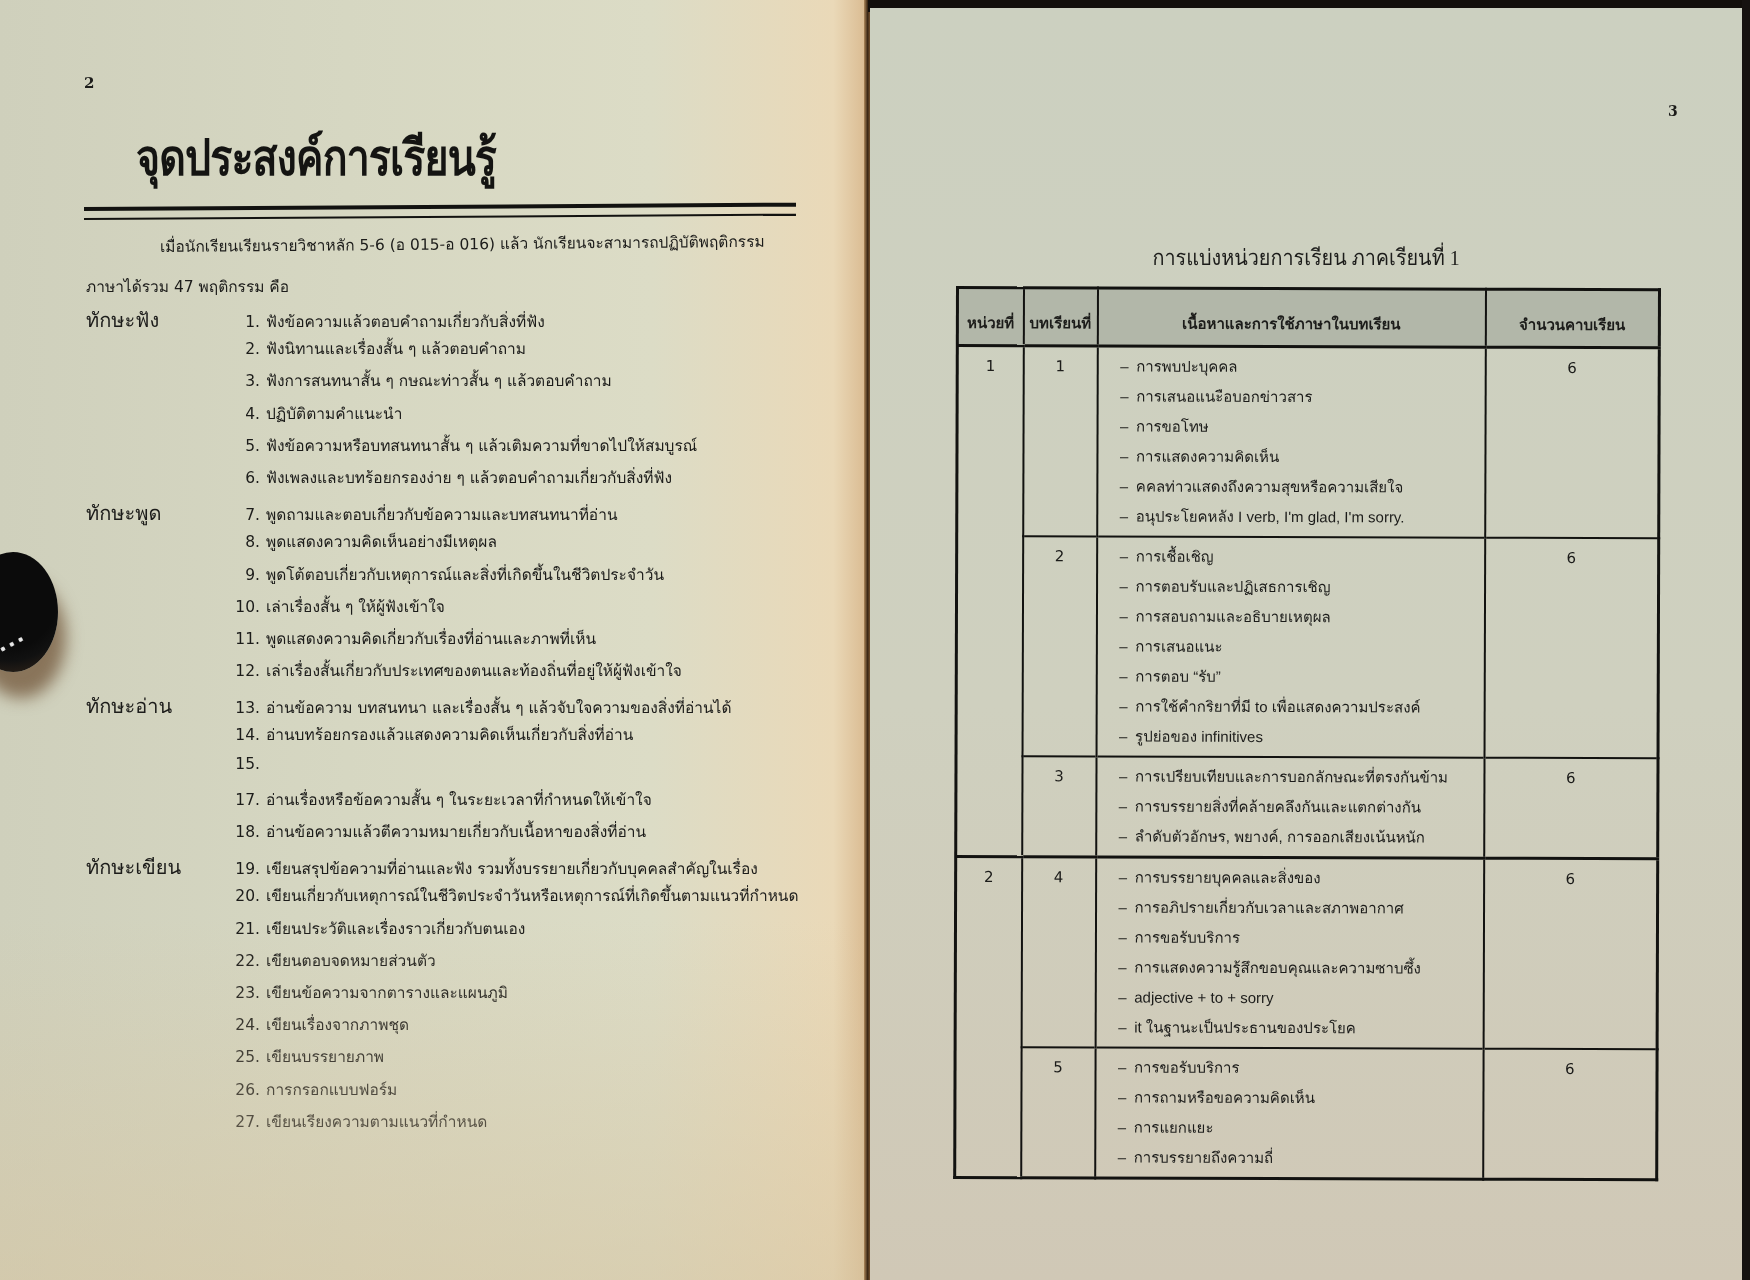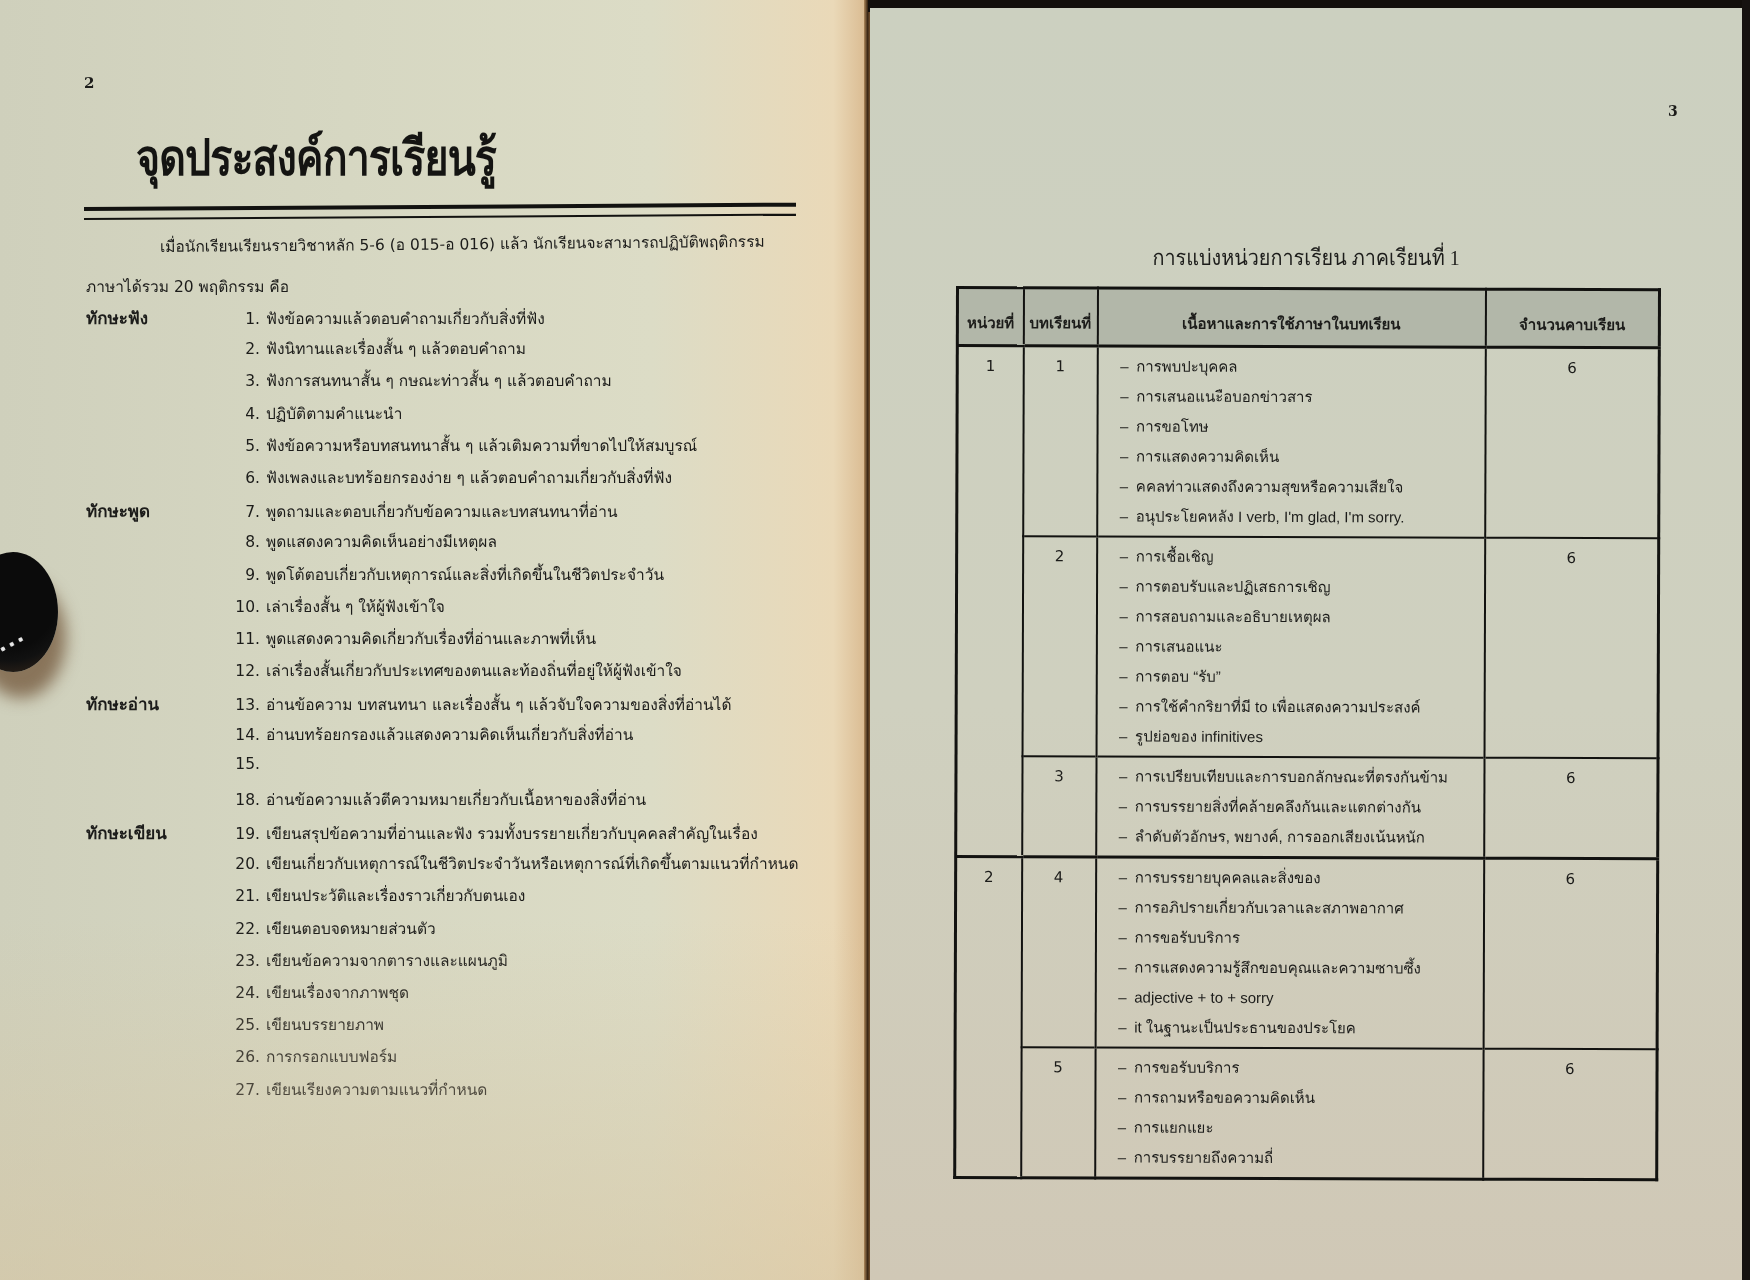--- a/index.html
+++ b/index.html
@@ -50,21 +50,21 @@
       white-space: nowrap;
     }
     .objectives {
       position: absolute; left: 86px; top: 304px; width: 720px;
     }
     .obj-row {
       display: flex; align-items: baseline; height: 32.2px;
       font-size: 15.5px; white-space: nowrap;
     }
     .obj-skill {
-      width: 88px; font-weight: bold; font-size: 17px;
+      width: 88px; font-weight: normal; font-size: 20px;
     }
     .obj-num { width: 92px; text-align: right; padding-right: 6px; }
     .obj-text { }
     .binder-clip {
       position: absolute; left: -32px; top: 552px; width: 90px; height: 120px;
       border-radius: 50%; background: radial-gradient(circle at 45% 40%, #0b0b0b 55%, #111 70%, #3a2a1c 100%);
       box-shadow: 8px 26px 16px rgba(90,55,25,0.6);
     }
     .binder-clip::after {
       content: ""; position: absolute; left: 10px; bottom: 18px; width: 50px; height: 10px;
@@ -131,21 +131,21 @@
 <body>
 
 <div class="spread">
 
   <div class="page-left">
     <div class="page-num-left">2</div>
     <div class="page-title">จุดประสงค์การเรียนรู้</div>
     <div class="rule-thick"></div>
     <div class="rule-thin"></div>
     <div class="intro-1">เมื่อนักเรียนเรียนรายวิชาหลัก 5-6 (อ 015-อ 016) แล้ว นักเรียนจะสามารถปฏิบัติพฤติกรรม</div>
-    <div class="intro-2">ภาษาได้รวม 20 พฤติกรรม คือ</div>
+    <div class="intro-2">ภาษาได้รวม 47 พฤติกรรม คือ</div>
     <div class="objectives" id="objectives">
         <div class="obj-row">
           <span class="obj-skill">ทักษะฟัง</span>
           <span class="obj-num">1.</span>
           <span class="obj-text">ฟังข้อความแล้วตอบคำถามเกี่ยวกับสิ่งที่ฟัง</span>
         </div>
         <div class="obj-row">
           <span class="obj-skill"></span>
           <span class="obj-num">2.</span>
           <span class="obj-text">ฟังนิทานและเรื่องสั้น ๆ แล้วตอบคำถาม</span>
@@ -206,20 +206,25 @@
           <span class="obj-text">อ่านข้อความ บทสนทนา และเรื่องสั้น ๆ แล้วจับใจความของสิ่งที่อ่านได้</span>
         </div>
         <div class="obj-row">
           <span class="obj-skill"></span>
           <span class="obj-num">14.</span>
           <span class="obj-text">อ่านบทร้อยกรองแล้วแสดงความคิดเห็นเกี่ยวกับสิ่งที่อ่าน</span>
         </div>
         <div class="obj-row">
           <span class="obj-skill"></span>
           <span class="obj-num">15.</span>
+        </div>
+        <div class="obj-row">
+          <span class="obj-skill"></span>
+          <span class="obj-num">17.</span>
+          <span class="obj-text">อ่านเรื่องหรือข้อความสั้น ๆ ในระยะเวลาที่กำหนดให้เข้าใจ</span>
         </div>
         <div class="obj-row">
           <span class="obj-skill"></span>
           <span class="obj-num">18.</span>
           <span class="obj-text">อ่านข้อความแล้วตีความหมายเกี่ยวกับเนื้อหาของสิ่งที่อ่าน</span>
         </div>
         <div class="obj-row">
           <span class="obj-skill">ทักษะเขียน</span>
           <span class="obj-num">19.</span>
           <span class="obj-text">เขียนสรุปข้อความที่อ่านและฟัง รวมทั้งบรรยายเกี่ยวกับบุคคลสำคัญในเรื่อง</span>

